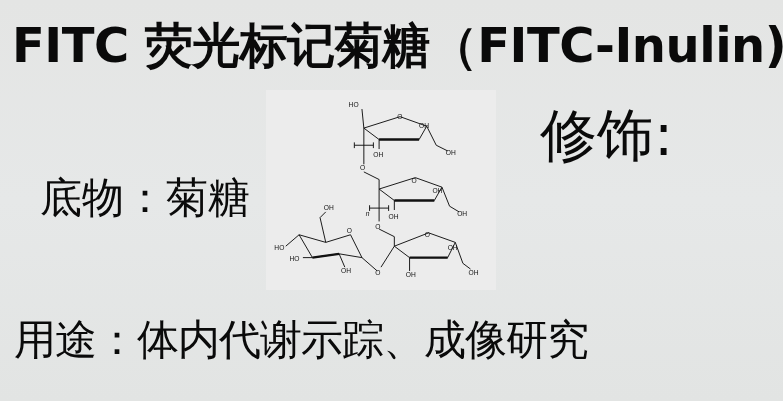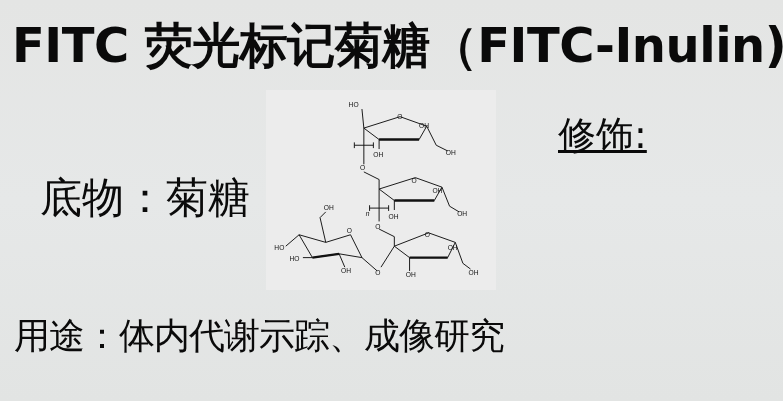--- a/index.html
+++ b/index.html
@@ -13,26 +13,26 @@
     position: absolute; left: 12px; top: 14px;
     font-size: 48px; font-weight: bold; letter-spacing: -0.5px;
     white-space: nowrap;
     text-align: center;
   }
   .substrate {
     position: absolute; left: 20px; top: 170px;
     font-size: 42px; white-space: nowrap; margin-left: 20px;
   }
   .modification {
-    position: absolute; left: 558px; top: 108px;
-    font-size: 38px; line-height: 54px; white-space: nowrap; text-decoration: underline;
+    position: absolute; left: 540px; top: 108px;
+    font-size: 57px; line-height: 54px; white-space: nowrap;
   }
   .usage {
     position: absolute; left: 14px; top: 312px;
-    font-size: 36px; white-space: nowrap; letter-spacing: -1px;
+    font-size: 42px; white-space: nowrap; letter-spacing: -1px;
   }
   .structure {
     position: absolute; left: 266px; top: 90px;
     width: 230px; height: 200px;
     background: #ececec;
   }
   .structure svg { width: 100%; height: 100%; }
   .structure text { font-family: "Liberation Sans", sans-serif; font-size: 7px; fill: #111; }
 </style>
 </head>

